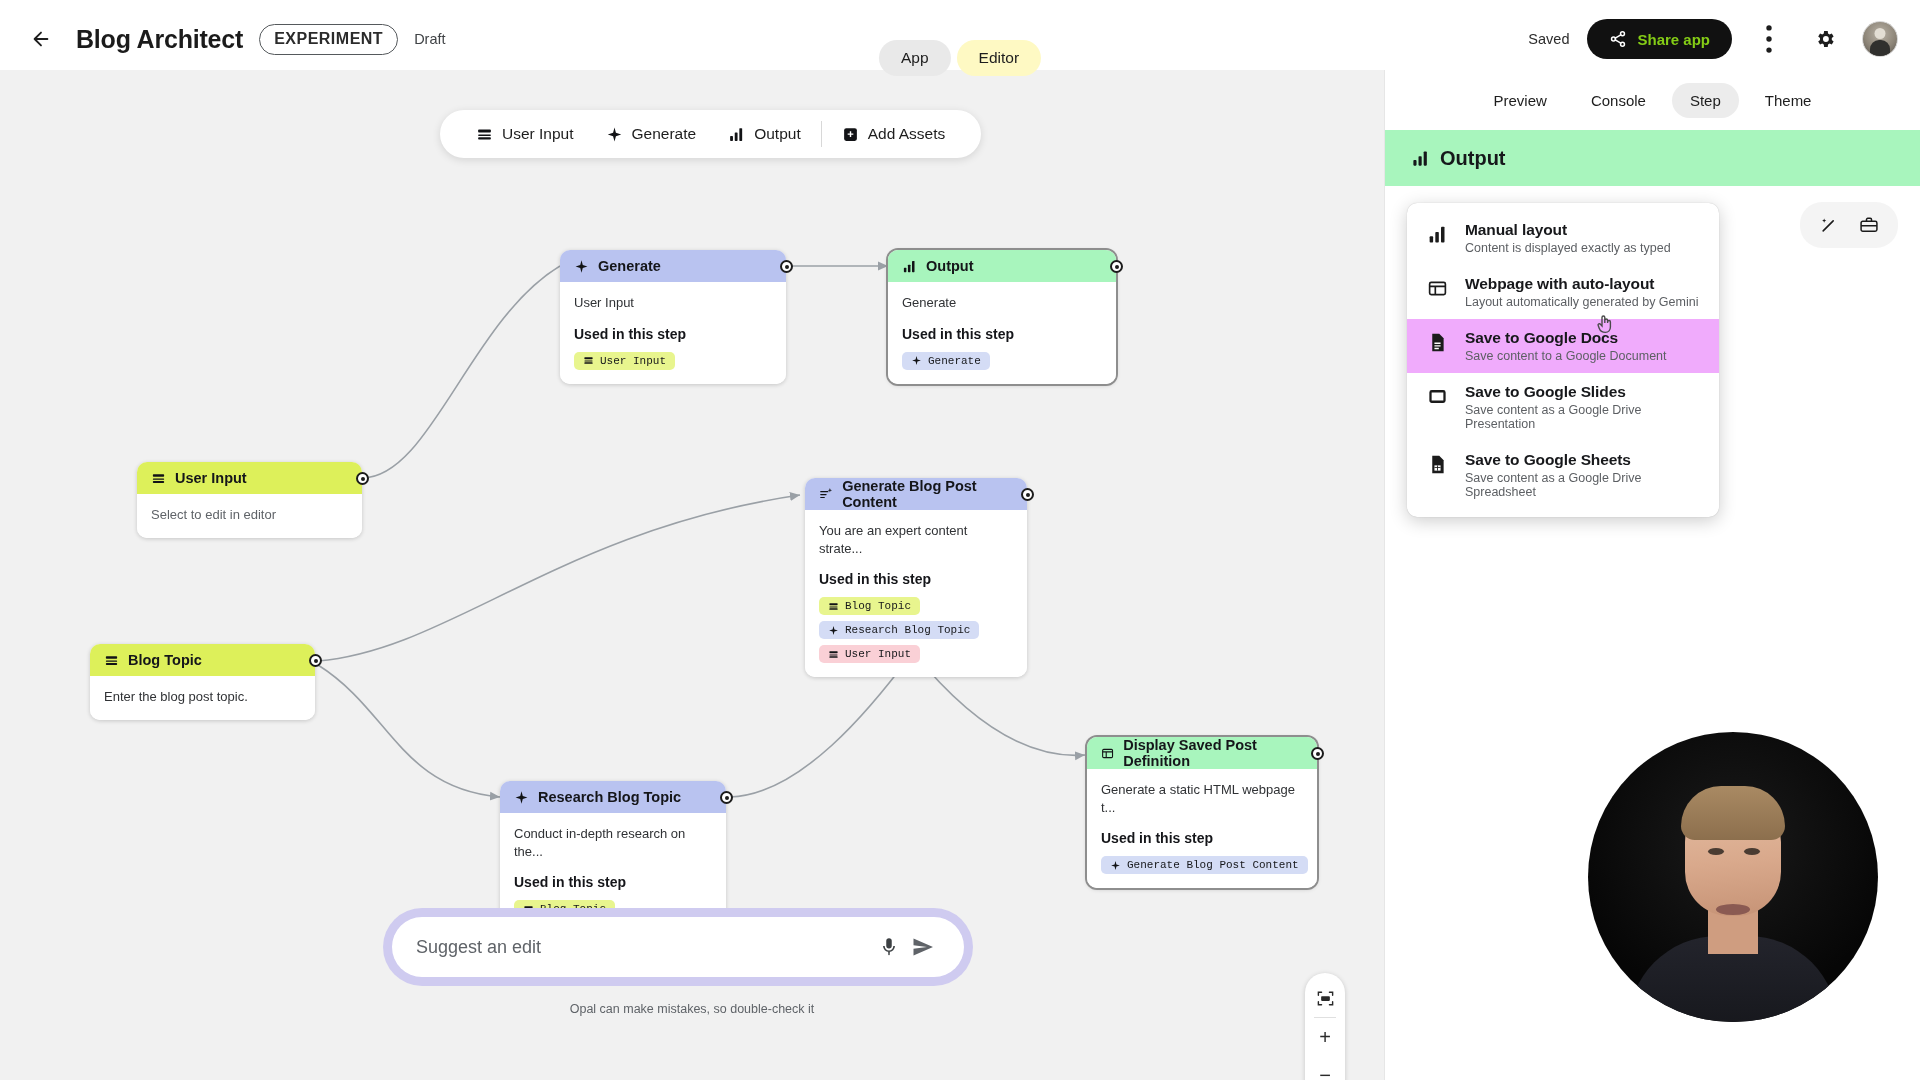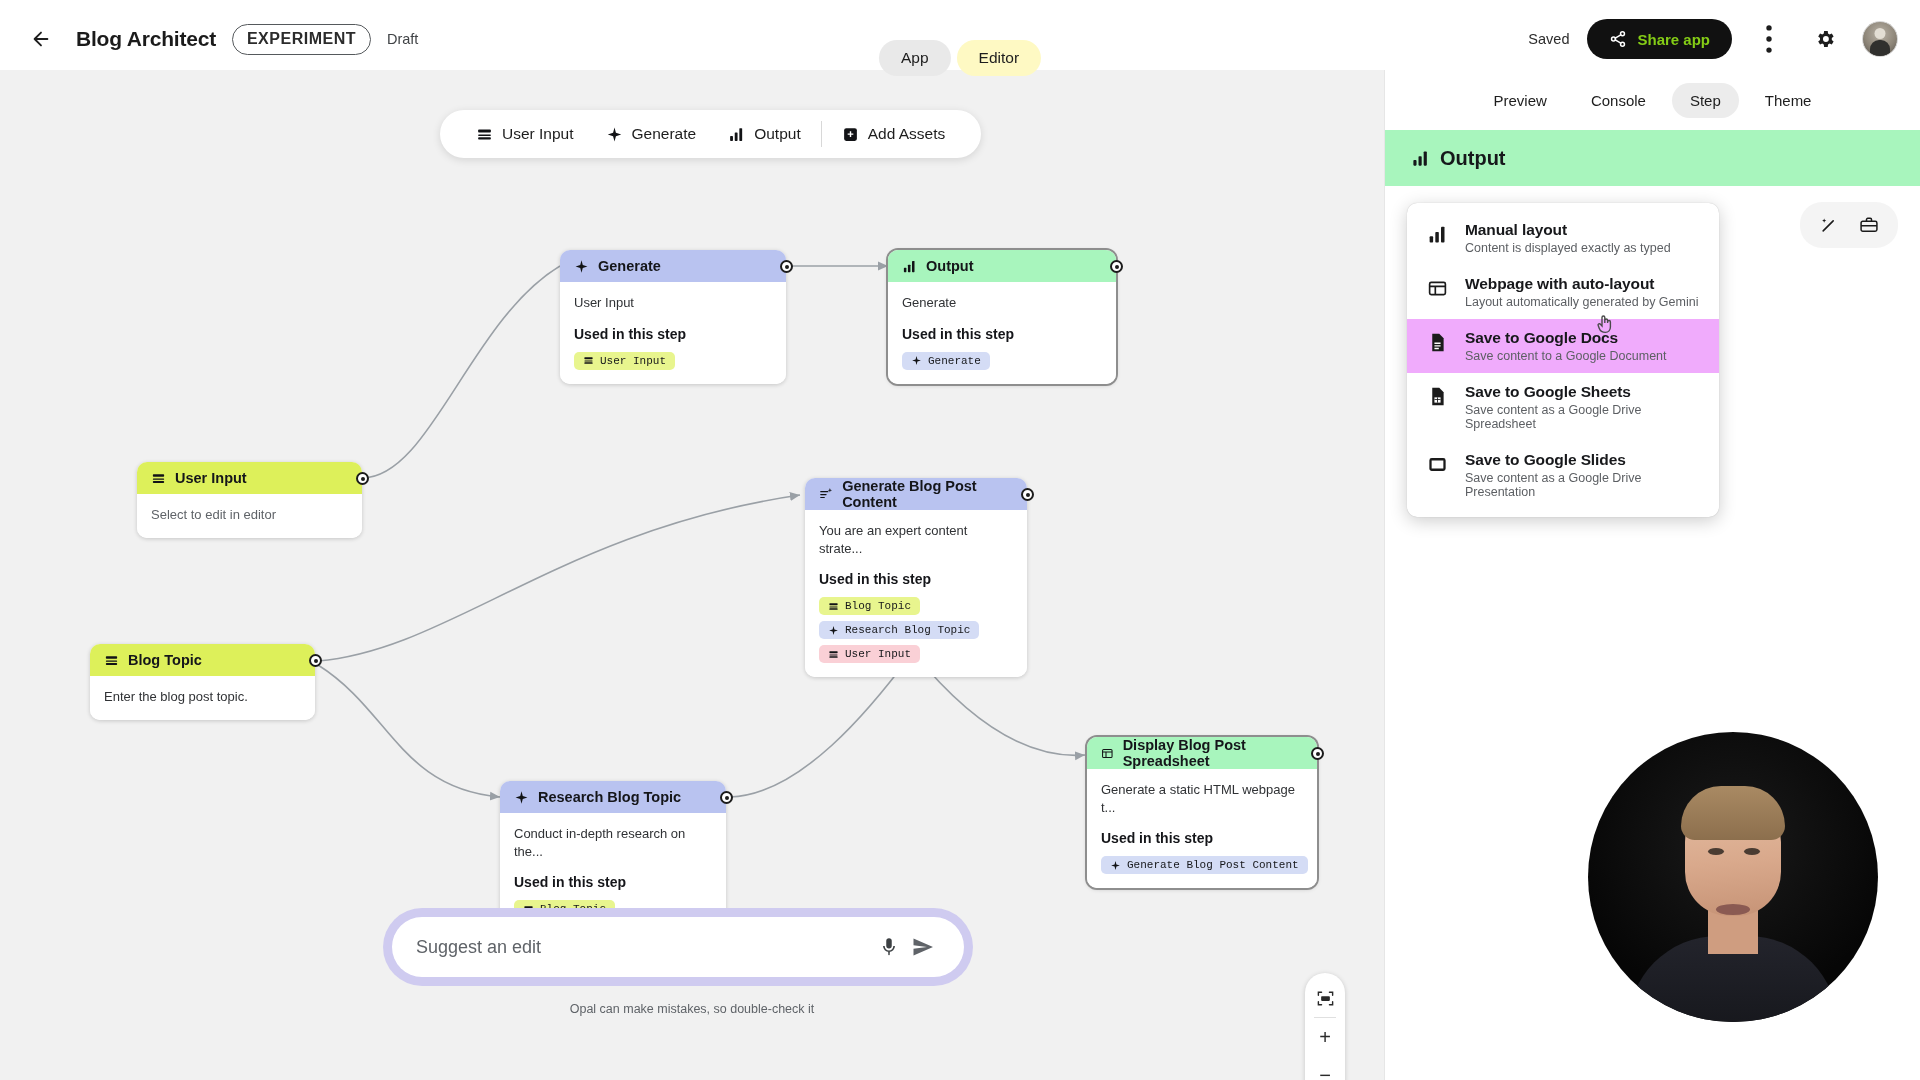--- a/index.html
+++ b/index.html
@@ -23,21 +23,21 @@
     padding: 0 22px;
     z-index: 40;
   }
   .back-btn {
     width: 38px; height: 38px; border-radius: 50%;
     display: flex; align-items: center; justify-content: center;
     cursor: pointer;
   }
   .back-btn svg { width: 22px; height: 22px; }
   .app-title {
-    font-size: 21px; font-weight: 700; color: #1b1b1b;
+    font-size: 25px; font-weight: 700; color: #1b1b1b;
     margin-left: 16px; letter-spacing: -0.2px;
   }
   .badge-experiment {
     margin-left: 16px;
     border: 1.5px solid #55595c;
     border-radius: 20px;
     padding: 5px 14px 6px;
     font-size: 16px; font-weight: 600; letter-spacing: .5px;
     color: #2b2b2b;
     text-align: right;
@@ -532,21 +532,21 @@
         </div>
       </div>
     </div>
 
     <div class="node selected" style="left:1087px; top:667px; width:230px;">
       <div class="node-head hd-green">
         <svg viewBox="0 0 24 24" width="15" height="15" fill="none" stroke="#121316" stroke-width="2">
           <rect x="3" y="4.5" width="18" height="15" rx="2"></rect>
             <path d="M3 9h18M9.5 9v10.5"></path>
         </svg>
-        <span>Display Blog Post Spreadsheet</span>
+        <span>Display Saved Post Definition</span>
       </div>
       <div class="port"></div>
       <div class="node-body">
         <div class="node-desc">Generate a static HTML webpage t...</div>
         <div class="node-used">Used in this step</div>
         <div class="chips">
           <span class="chip blue">
             <svg viewBox="0 0 24 24" fill="#121316">
                 <path d="M12 2 L14 9.6 L21.5 12 L14 14.4 L12 22 L10 14.4 L2.5 12 L10 9.6 Z"></path>
               </svg>
@@ -670,41 +670,41 @@
             </svg>
         </span>
         <span>
           <div class="mi-title">Save to Google Docs</div>
           <div class="mi-sub">Save content to a Google Document</div>
         </span>
       </div>
 
       <div class="menu-item">
         <span class="mi-icon">
+          <svg viewBox="0 0 24 24" width="21" height="21" fill="none" stroke="#1b1b1b" stroke-width="2.6">
+              <rect x="4" y="6" width="16" height="12" rx="1.4"></rect>
+            </svg>
+        </span>
+        <span>
+          <div class="mi-title">Save to Google Slides</div>
+          <div class="mi-sub">Save content as a Google Drive Presentation</div>
+        </span>
+      </div>
+
+      <div class="menu-item">
+        <span class="mi-icon">
           <svg viewBox="0 0 24 24" width="21" height="21" fill="#1b1b1b">
               <path d="M6 2h8l5 5v15H6z"></path>
               <rect x="8.5" y="13" width="7" height="6" fill="#fff"></rect>
               <path d="M8.5 15.4h7M12 13v6" stroke="#1b1b1b" stroke-width="1"></path>
             </svg>
         </span>
         <span>
           <div class="mi-title">Save to Google Sheets</div>
           <div class="mi-sub">Save content as a Google Drive Spreadsheet</div>
-        </span>
-      </div>
-
-      <div class="menu-item">
-        <span class="mi-icon">
-          <svg viewBox="0 0 24 24" width="21" height="21" fill="none" stroke="#1b1b1b" stroke-width="2.6">
-              <rect x="4" y="6" width="16" height="12" rx="1.4"></rect>
-            </svg>
-        </span>
-        <span>
-          <div class="mi-title">Save to Google Slides</div>
-          <div class="mi-sub">Save content as a Google Drive Presentation</div>
         </span>
       </div>
 
       <div class="cursor-hand">
         <svg viewBox="0 0 24 24" width="24" height="26" fill="none" stroke="#4a4a4a" stroke-width="1.4">
           <path d="M9 11V5.4a1.4 1.4 0 0 1 2.8 0V11V8.4a1.4 1.4 0 0 1 2.8 0V11v-1.1a1.4 1.4 0 0 1 2.8 0V15c0 3.1-2 5.4-5 5.4-3.2 0-5.2-1.6-6.2-4.2l-1-2.6a1.3 1.3 0 0 1 2.3-1.2L9 14z"></path>
         </svg>
       </div>
     </div>
   </div>

